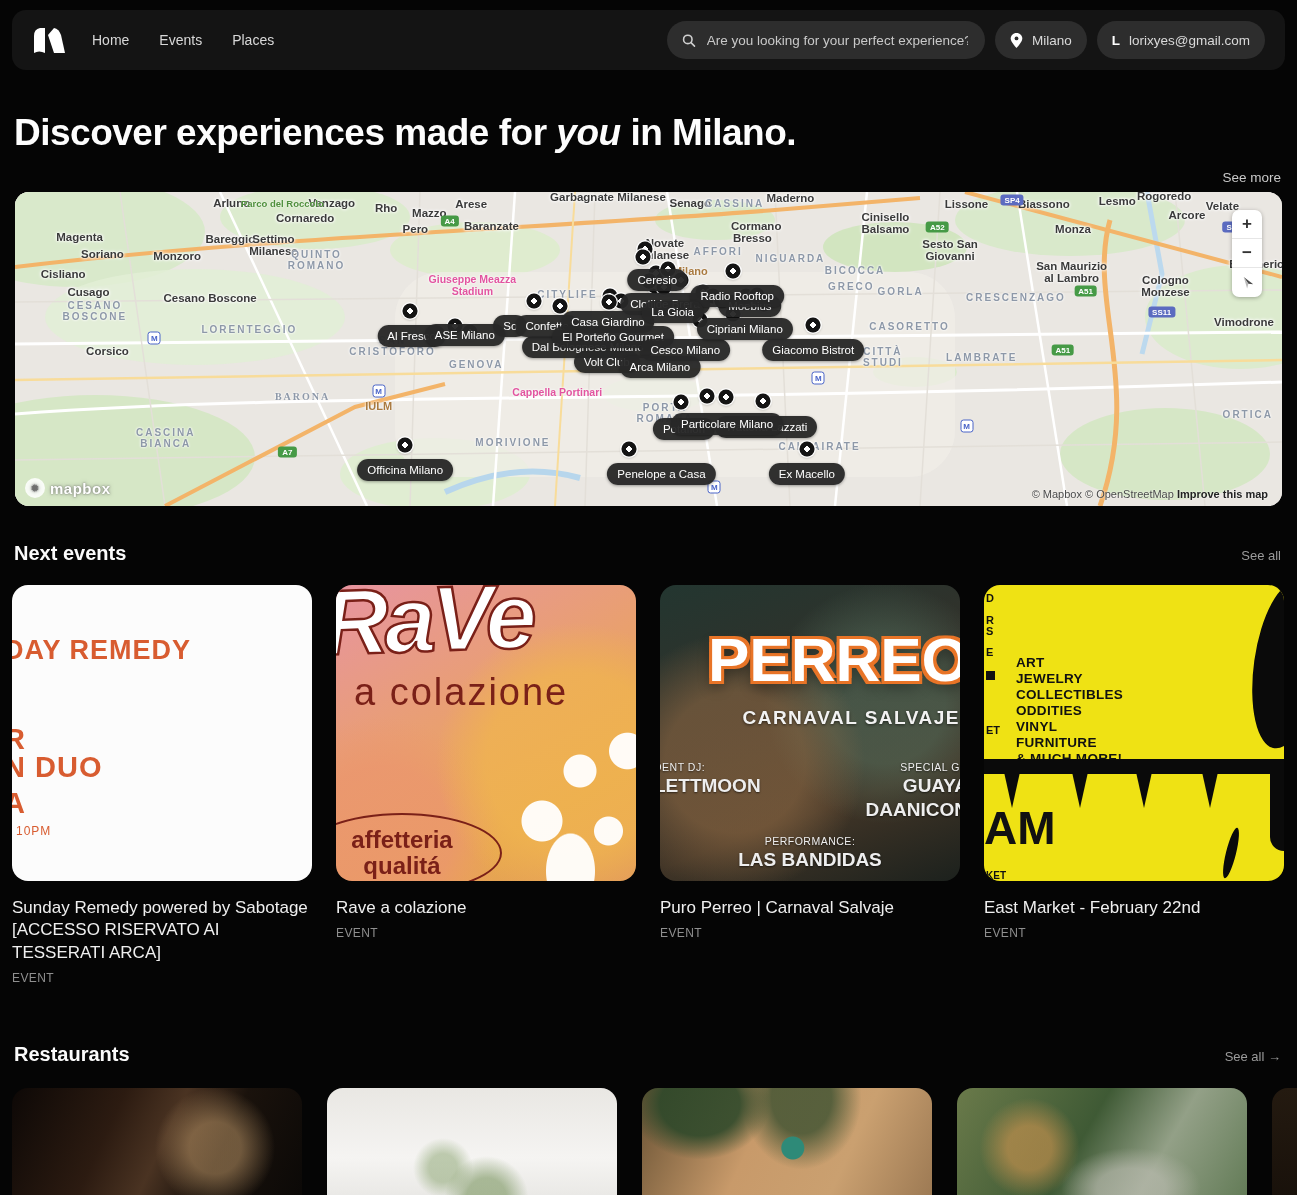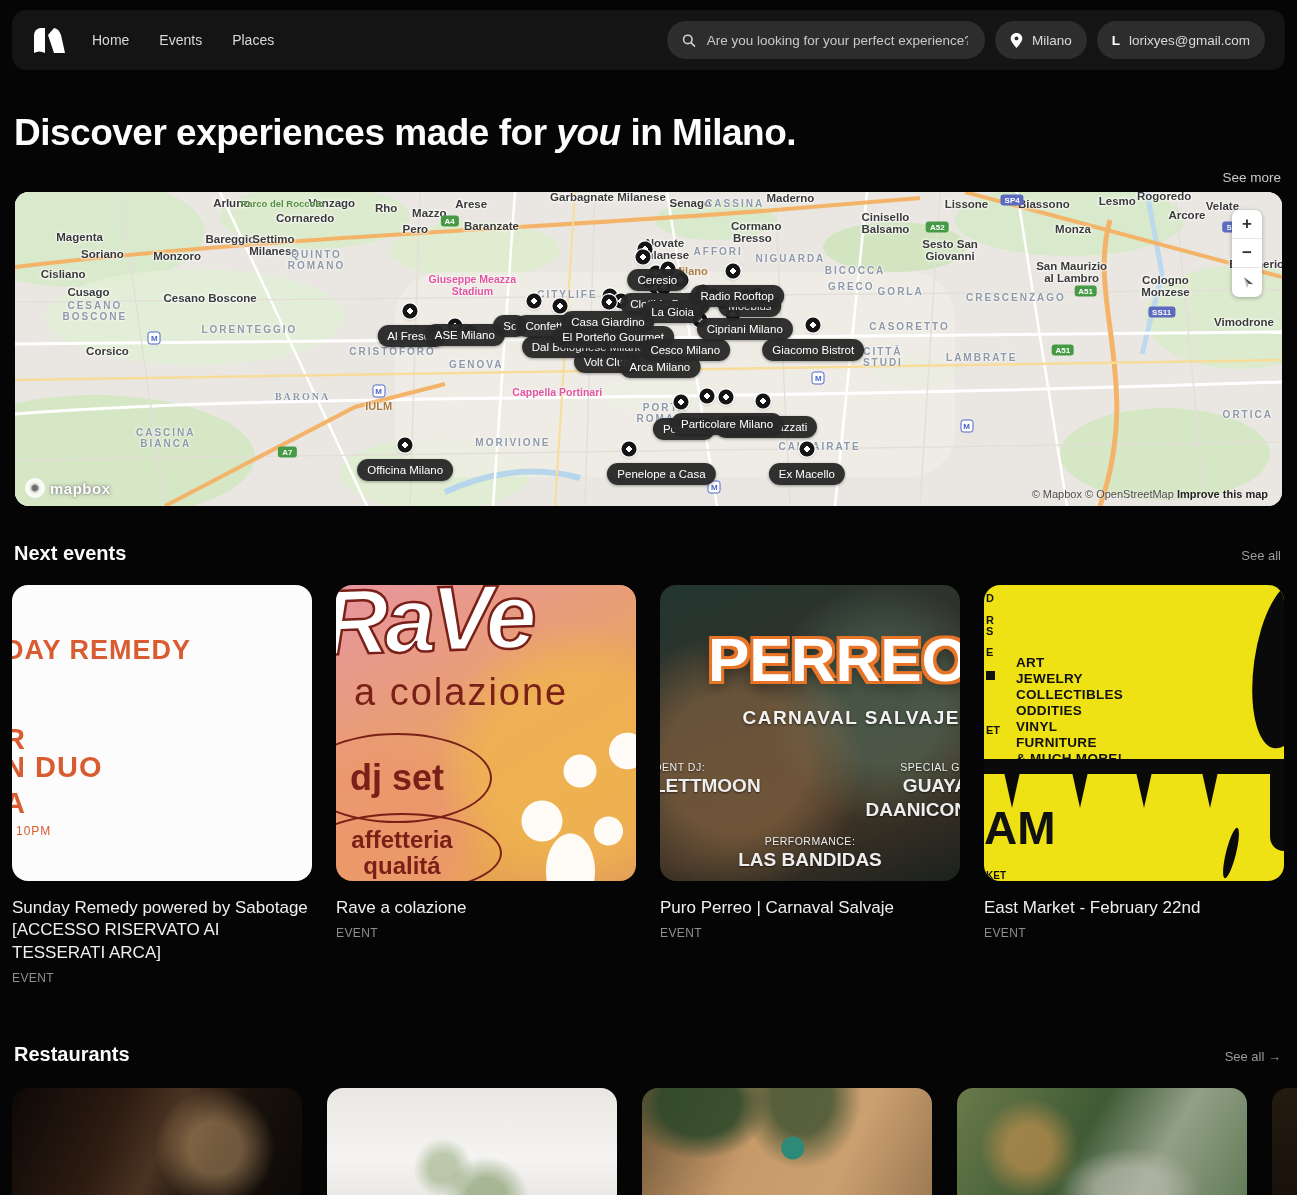--- a/index.html
+++ b/index.html
@@ -439,21 +439,20 @@
     </div>
     <div class="card-title">Sunday Remedy powered by Sabotage [ACCESSO RISERVATO AI TESSERATI ARCA]</div>
     <div class="card-kicker">EVENT</div>
   </div>
 
   <div class="card-col">
     <div class="poster poster2">
       <div class="floral"></div>
       <div class="rave-big">RaVe</div>
       <div class="rave-sub">a colazione</div>
-      <div class="rv-oval rv-oval1">dj set</div>
       <div class="rv-oval rv-oval2">affetteria
 qualitá</div>
     </div>
     <div class="card-title">Rave a colazione</div>
     <div class="card-kicker">EVENT</div>
   </div>
 
   <div class="card-col">
     <div class="poster poster3">
       <div class="pp-t pp-t2">PERREO</div>

